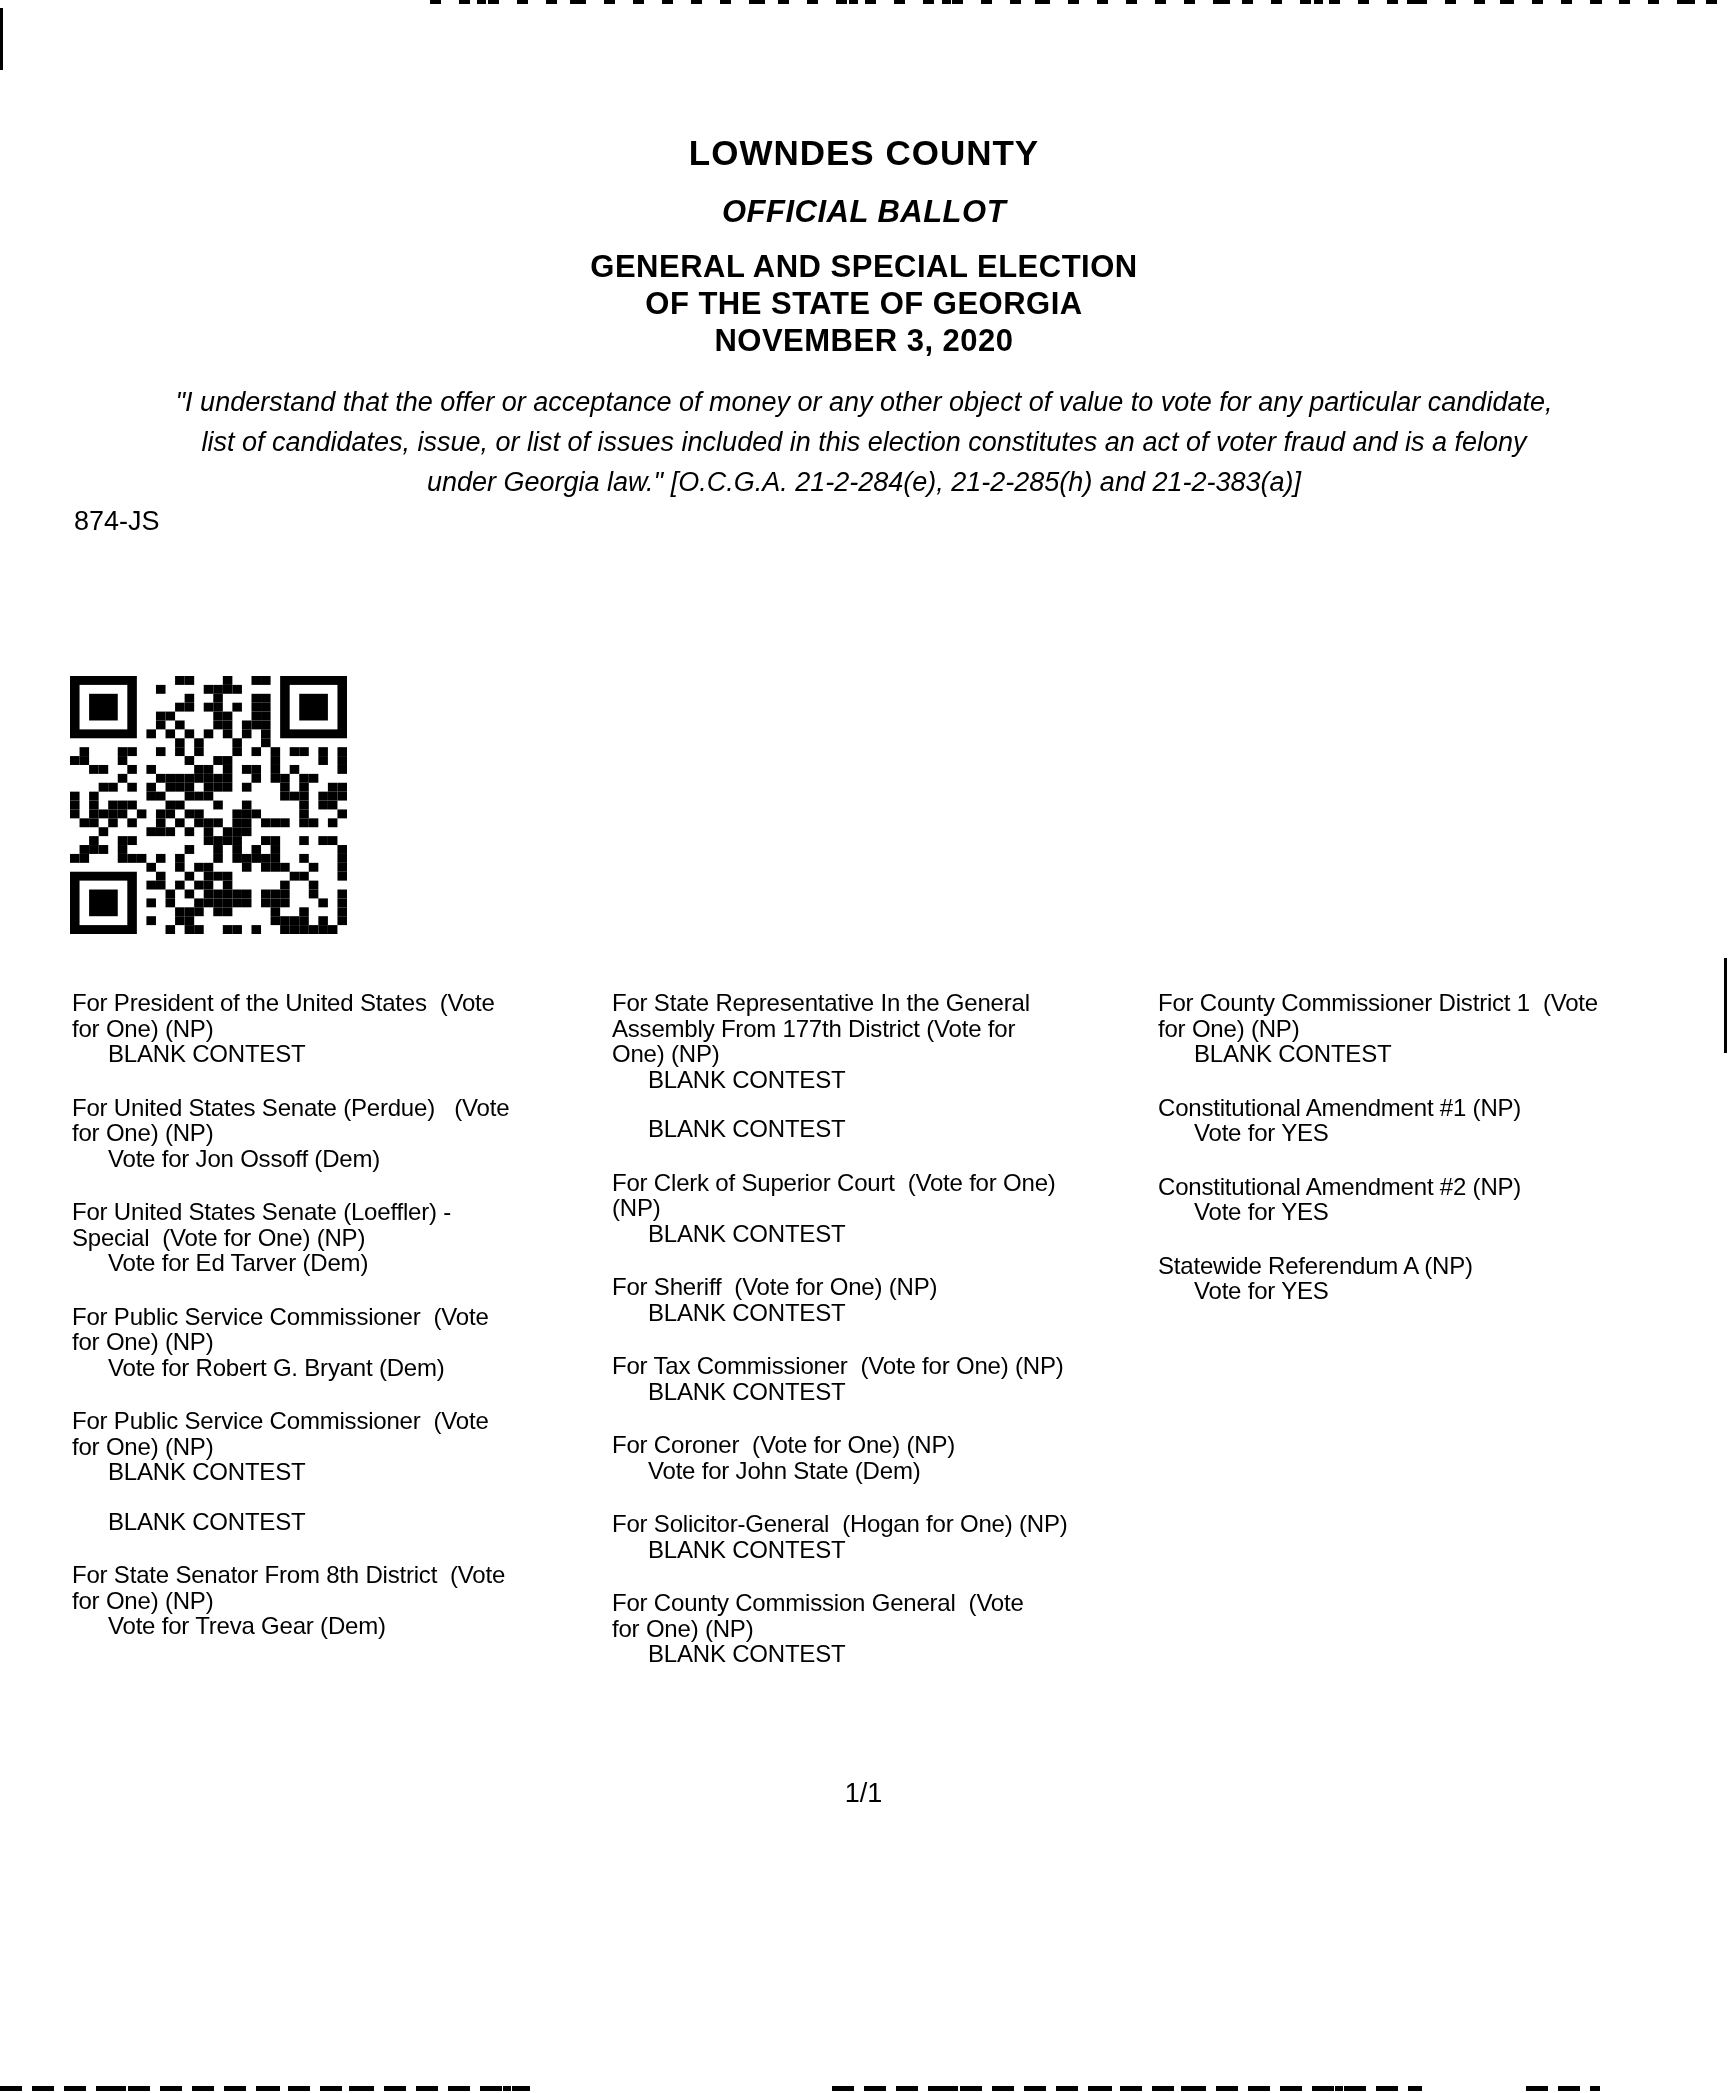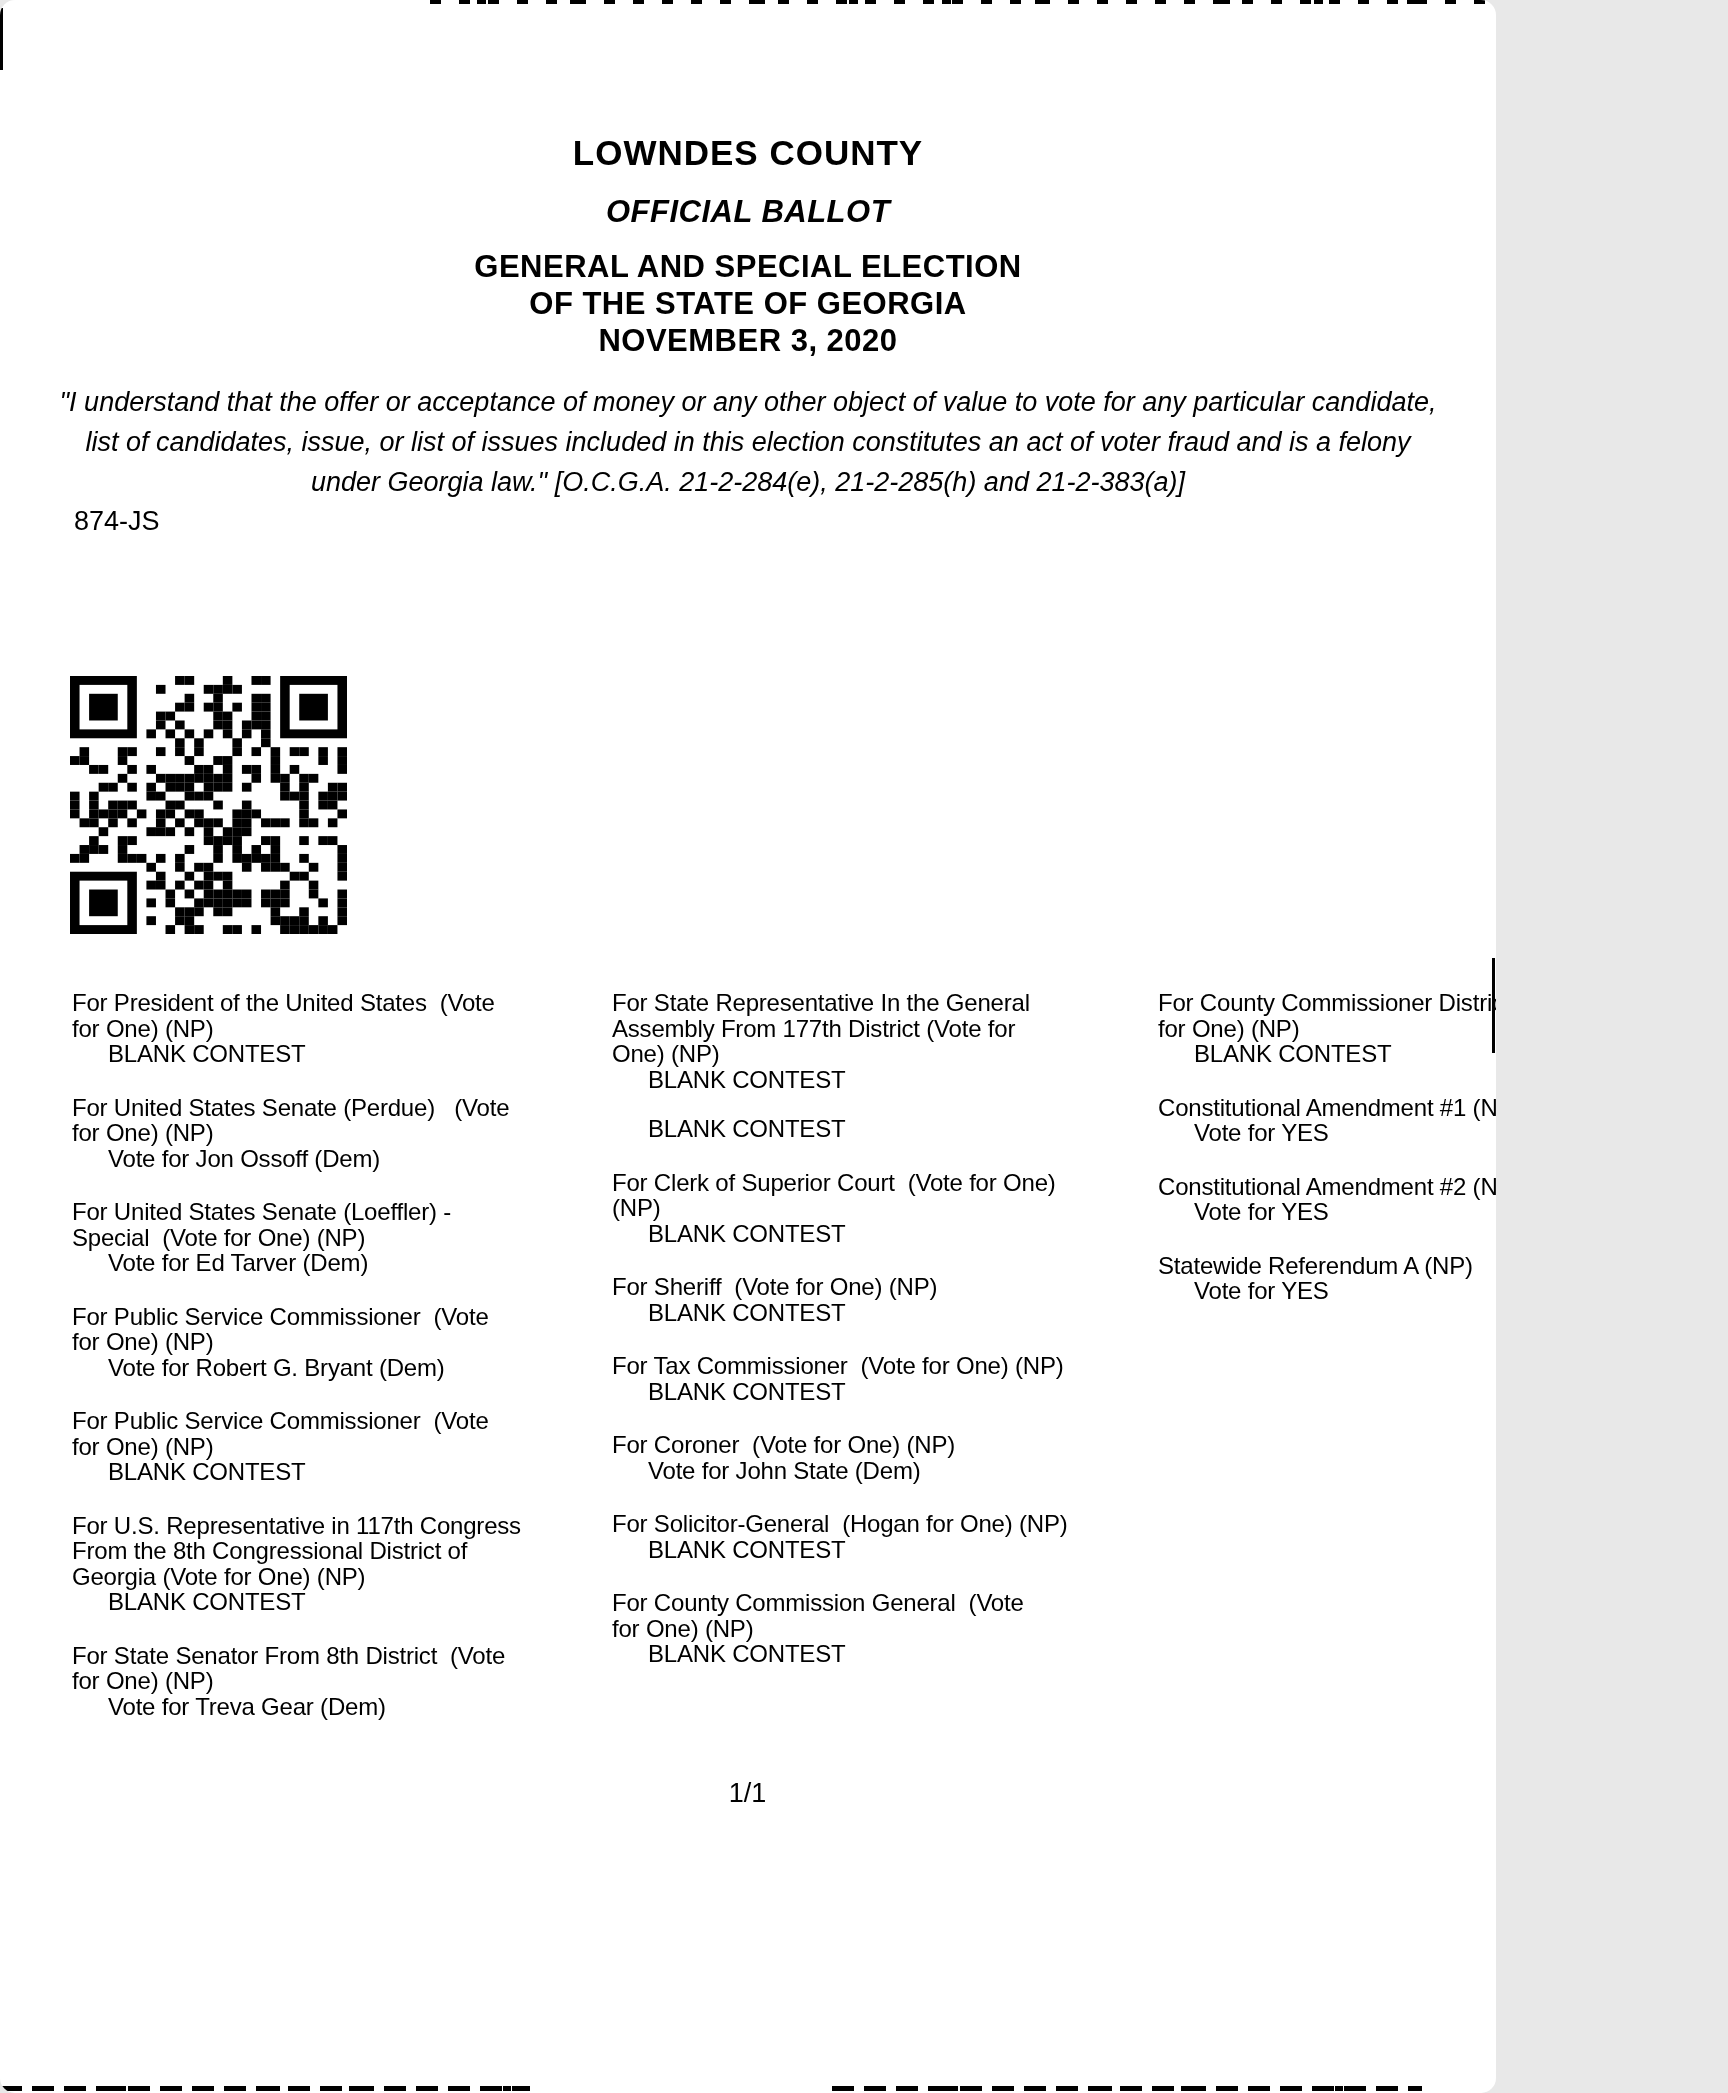--- a/index.html
+++ b/index.html
@@ -1,24 +1,23 @@
 <!DOCTYPE html>
 <html><head>
 <meta charset="utf-8">
 <style>
   html, body { margin: 0; padding: 0; background: #e8e8e8; }
   .page {
     position: relative;
-    width: 1496px;
+    width: 1728px;
     height: 2093px;
     background: #ffffff;
     color: #000000;
     font-family: "Liberation Sans", sans-serif;
     overflow: hidden;
-    border-radius: 15px;
   }
 
   
   .top-marks {
     position: absolute; top: 0; left: 430px; right: 0; height: 4px;
     background-image:
       repeating-linear-gradient(90deg, #000 0 11px, transparent 11px 29px),
       repeating-linear-gradient(90deg, transparent 0 47px, #000 47px 56px, transparent 56px 93px);
   }
   .bottom-marks-1, .bottom-marks-2, .bottom-marks-3 {
@@ -409,23 +408,20 @@
       <div class="contest-title">For Public Service Commissioner  (Vote
 for One) (NP)</div>
       <div class="contest-result">Vote for Robert G. Bryant (Dem)</div>
     </div>
     <div class="contest">
       <div class="contest-title">For Public Service Commissioner  (Vote
 for One) (NP)</div>
       <div class="contest-result">BLANK CONTEST</div>
     </div>
     <div class="contest">
-      <div class="contest-title">For U.S. Representative in 117th Congress
-From the 8th Congressional District of
-Georgia (Vote for One) (NP)</div>
       <div class="contest-result">BLANK CONTEST</div>
     </div>
     <div class="contest">
       <div class="contest-title">For State Senator From 8th District  (Vote
 for One) (NP)</div>
       <div class="contest-result">Vote for Treva Gear (Dem)</div>
     </div>
   </div>
 
   <div class="col col-2">

